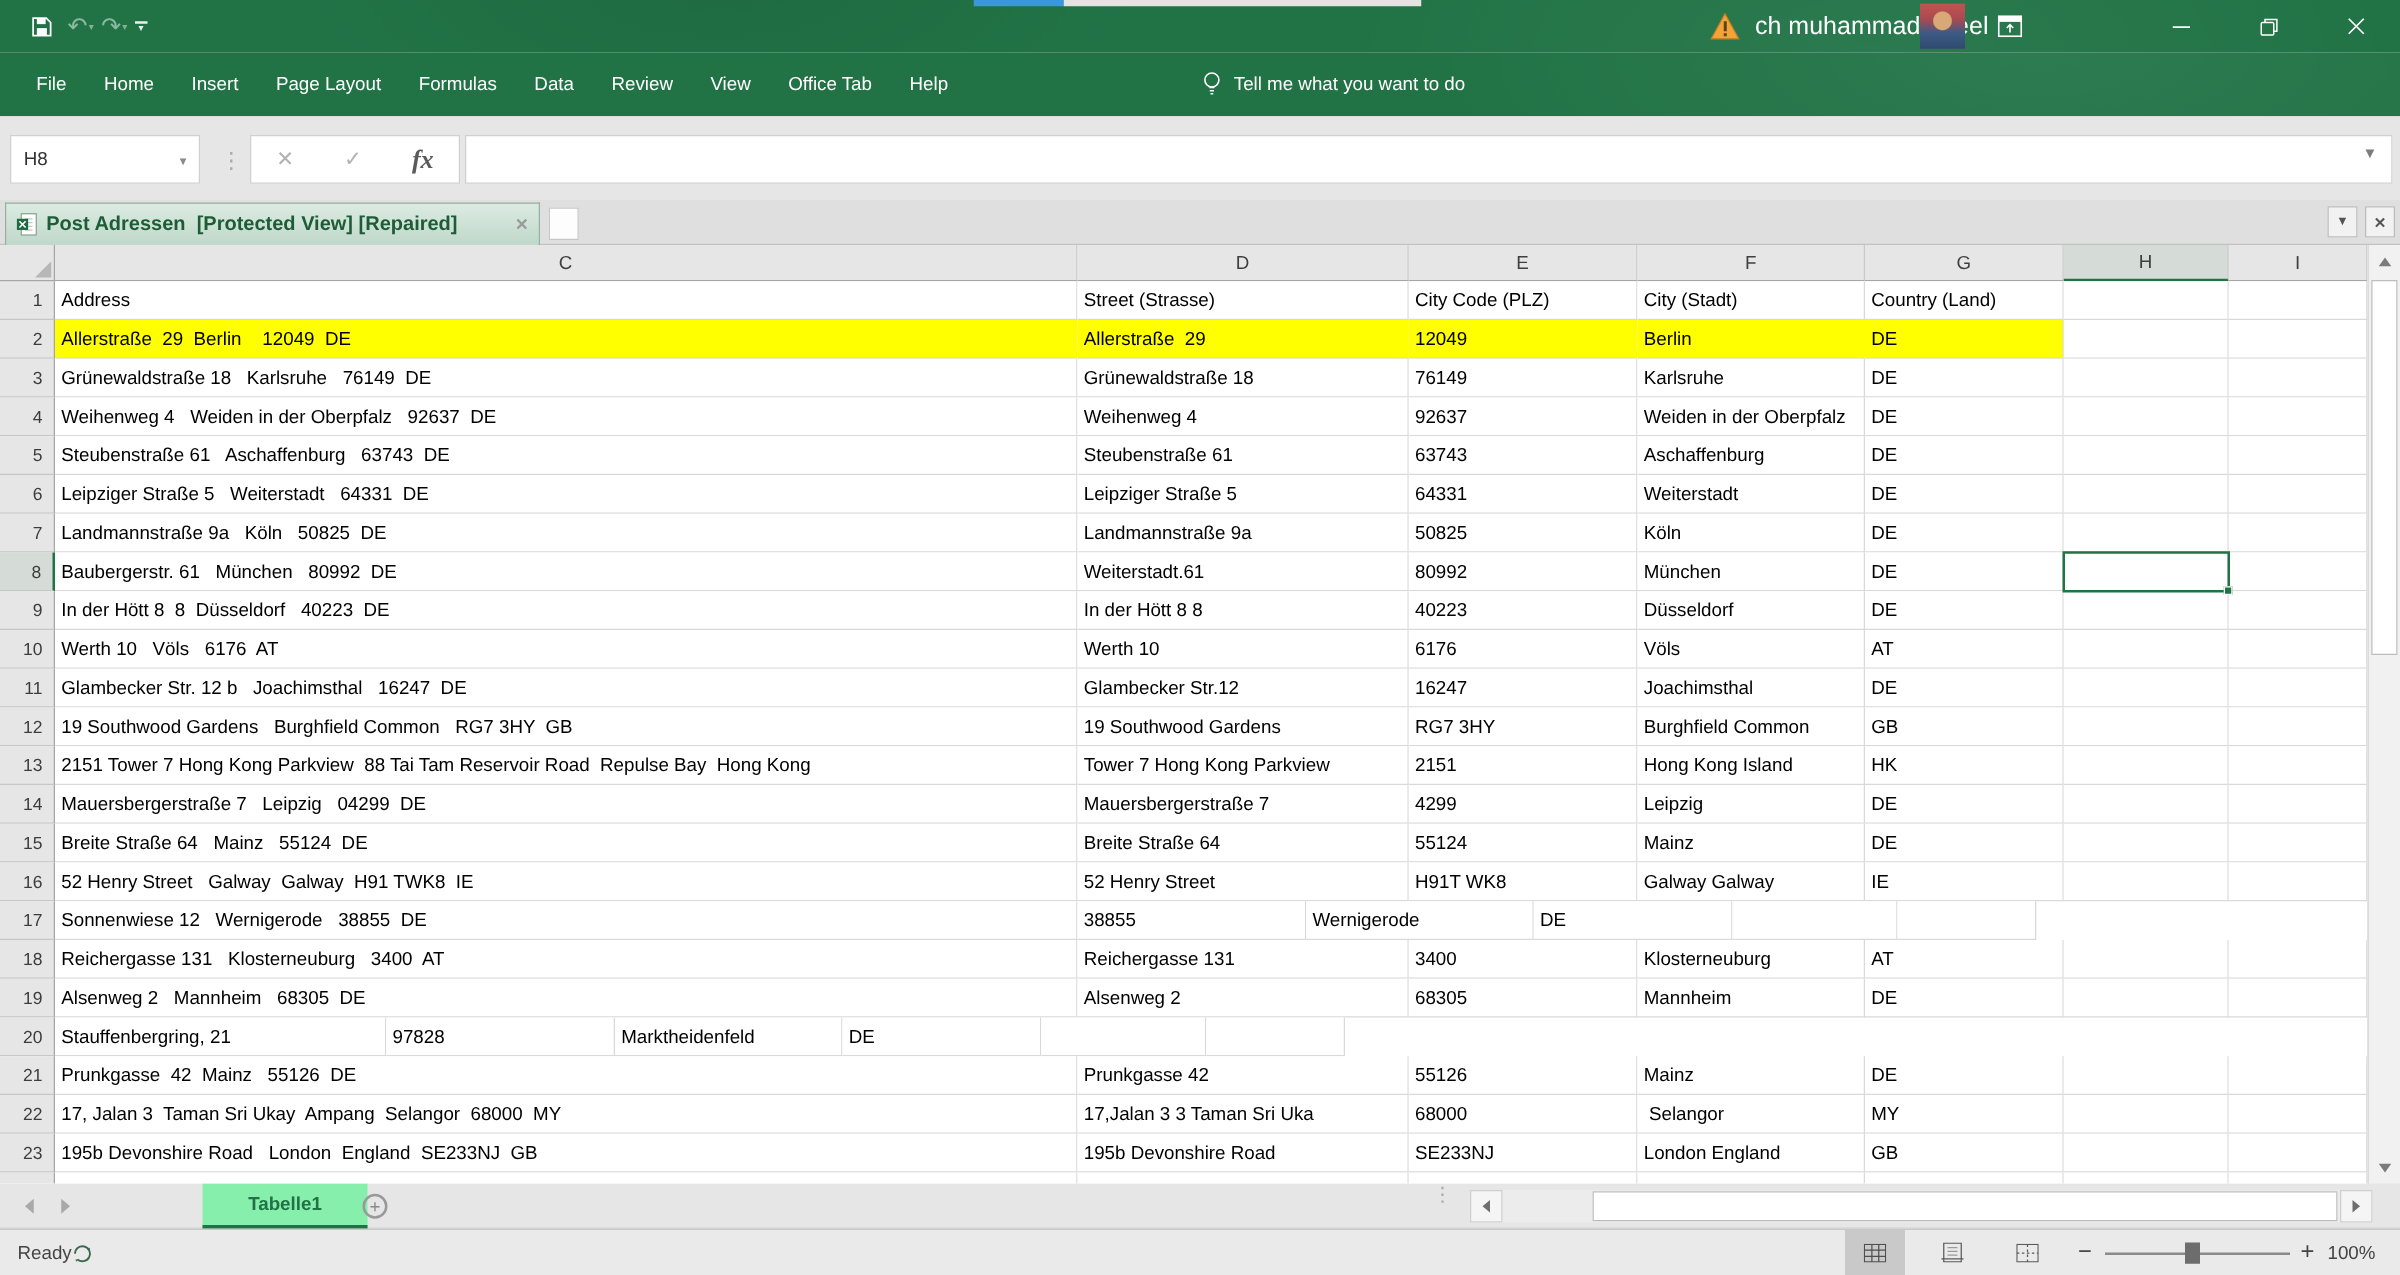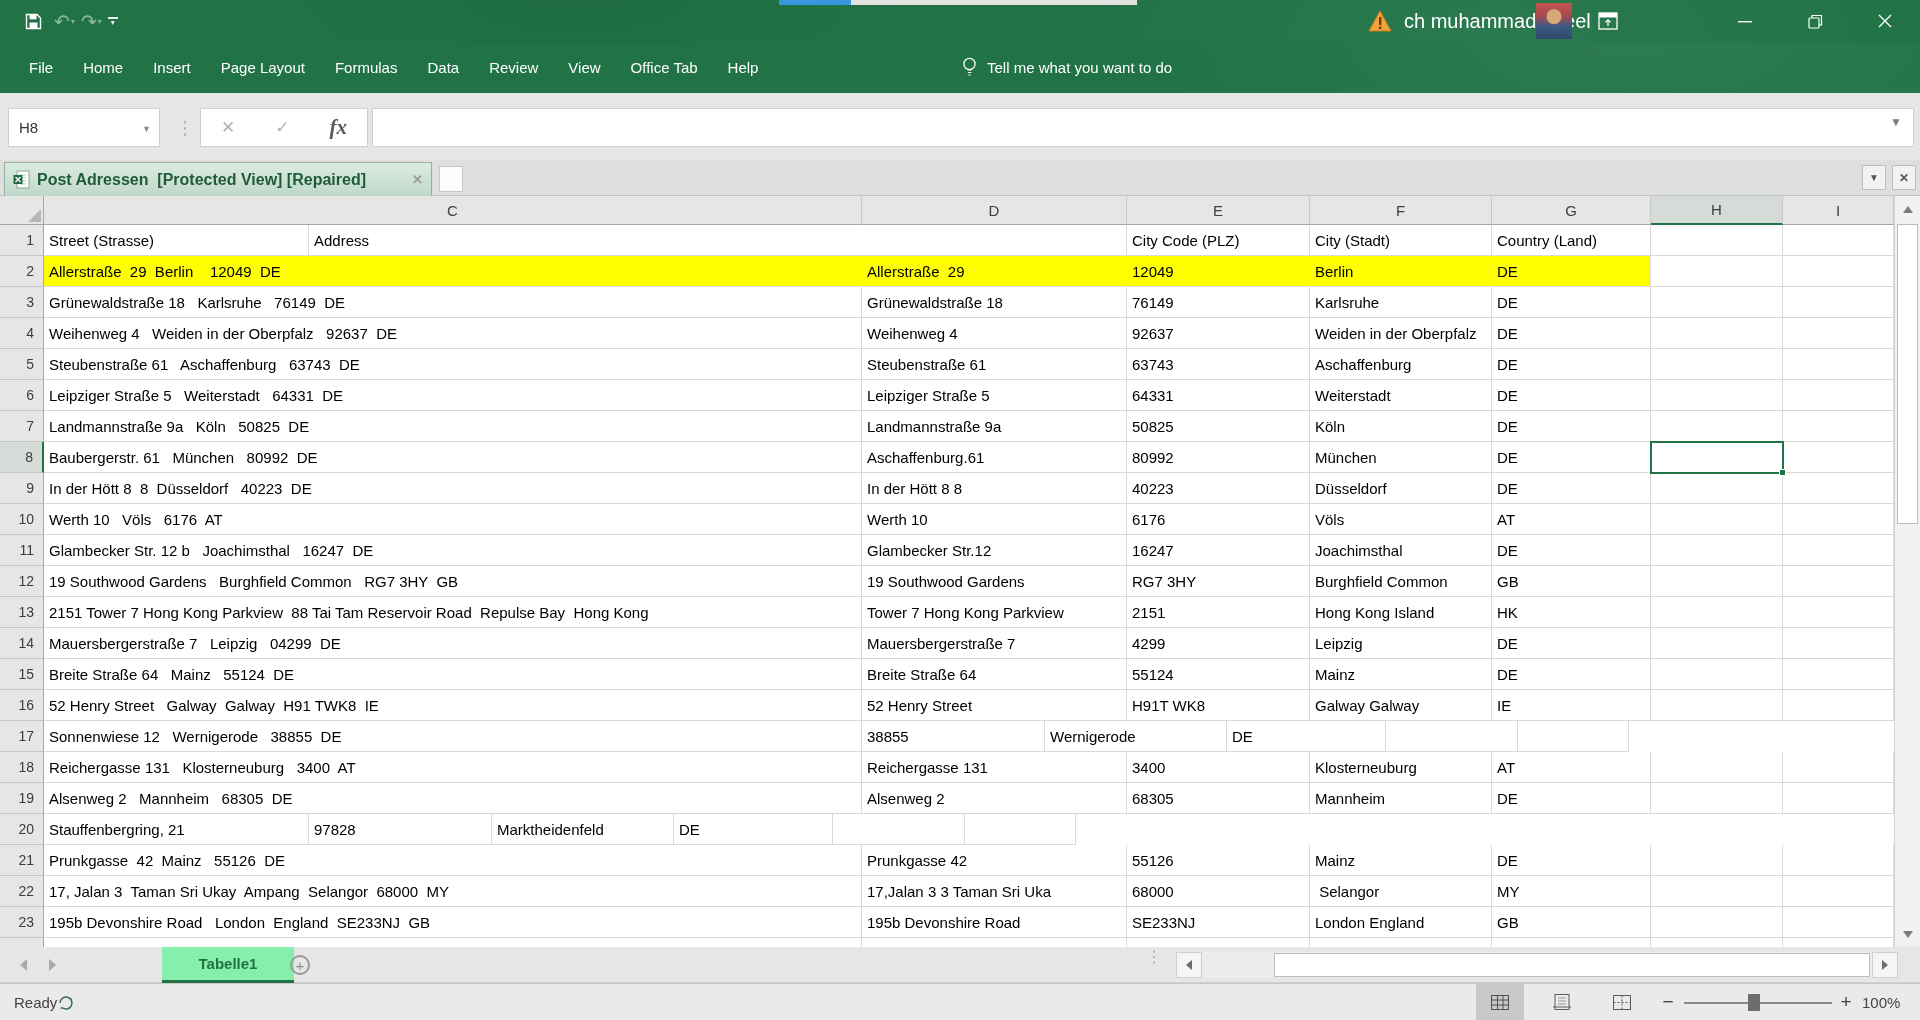--- a/index.html
+++ b/index.html
@@ -279,22 +279,22 @@
         <div class="hdr-cell col-D">D</div>
         <div class="hdr-cell col-E">E</div>
         <div class="hdr-cell col-F">F</div>
         <div class="hdr-cell col-G">G</div>
         <div class="hdr-cell col-H active">H</div>
         <div class="hdr-cell col-I">I</div>
       </div>
     <div>
         <div class="grid-row">
           <div class="cell gutter">1</div>
+          <div class="cell col-C">Address</div>
           <div class="cell col-D">Street (Strasse)</div>
-          <div class="cell col-C">Address</div>
           <div class="cell col-E">City Code (PLZ)</div>
           <div class="cell col-F">City (Stadt)</div>
           <div class="cell col-G">Country (Land)</div>
           <div class="cell col-H"></div>
           <div class="cell col-I"></div>
         </div>
         <div class="grid-row">
           <div class="cell gutter">2</div>
           <div class="cell col-C hl">Allerstraße  29  Berlin    12049  DE</div>
           <div class="cell col-D hl">Allerstraße  29</div>
@@ -350,21 +350,21 @@
           <div class="cell col-D">Landmannstraße 9a</div>
           <div class="cell col-E">50825</div>
           <div class="cell col-F">Köln</div>
           <div class="cell col-G">DE</div>
           <div class="cell col-H"></div>
           <div class="cell col-I"></div>
         </div>
         <div class="grid-row">
           <div class="cell gutter active">8</div>
           <div class="cell col-C">Baubergerstr. 61   München   80992  DE</div>
-          <div class="cell col-D">Aschaffenburg.61</div>
+          <div class="cell col-D">Weiterstadt.61</div>
           <div class="cell col-E">80992</div>
           <div class="cell col-F">München</div>
           <div class="cell col-G">DE</div>
           <div class="cell col-H"></div>
           <div class="cell col-I"></div>
         </div>
         <div class="grid-row">
           <div class="cell gutter">9</div>
           <div class="cell col-C">In der Hött 8  8  Düsseldorf   40223  DE</div>
           <div class="cell col-D">In der Hött 8 8</div>

